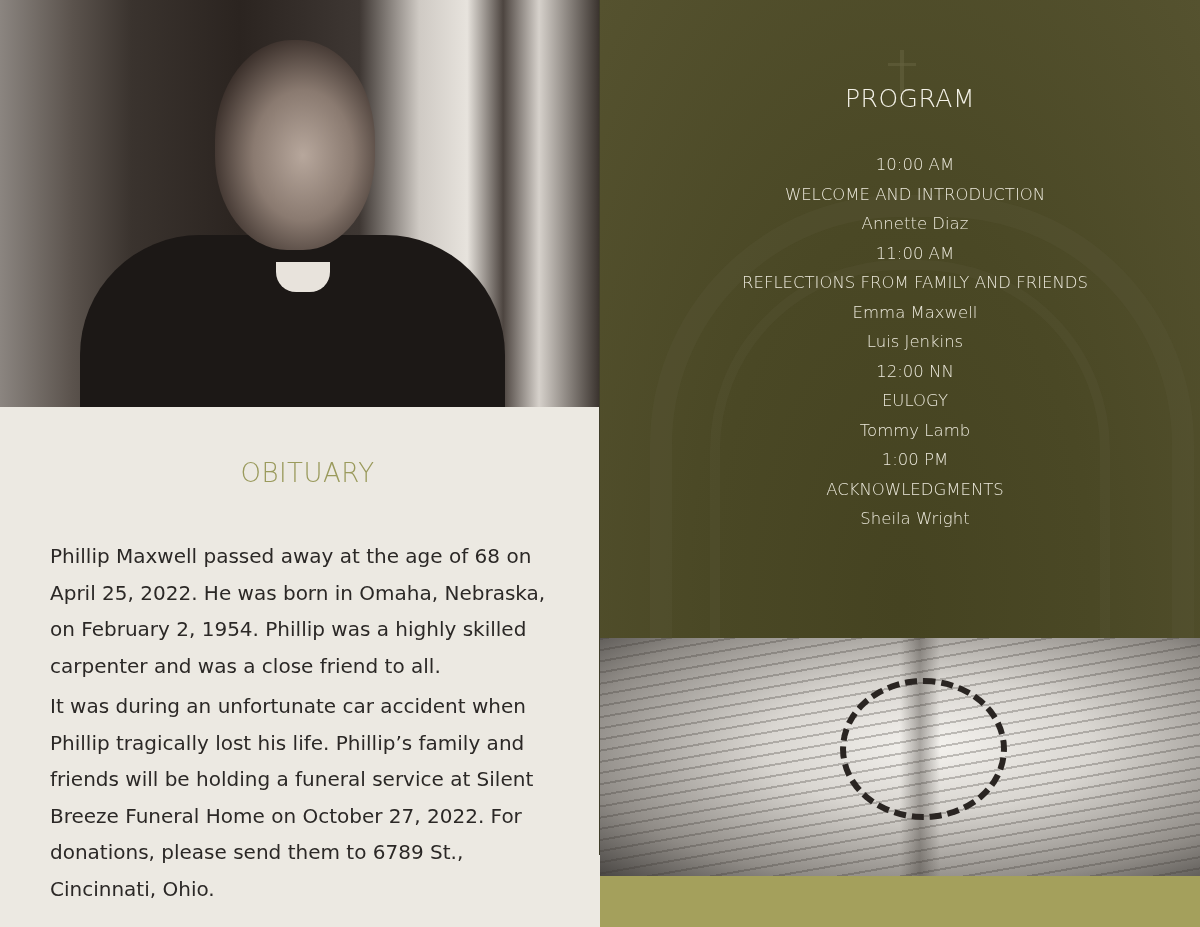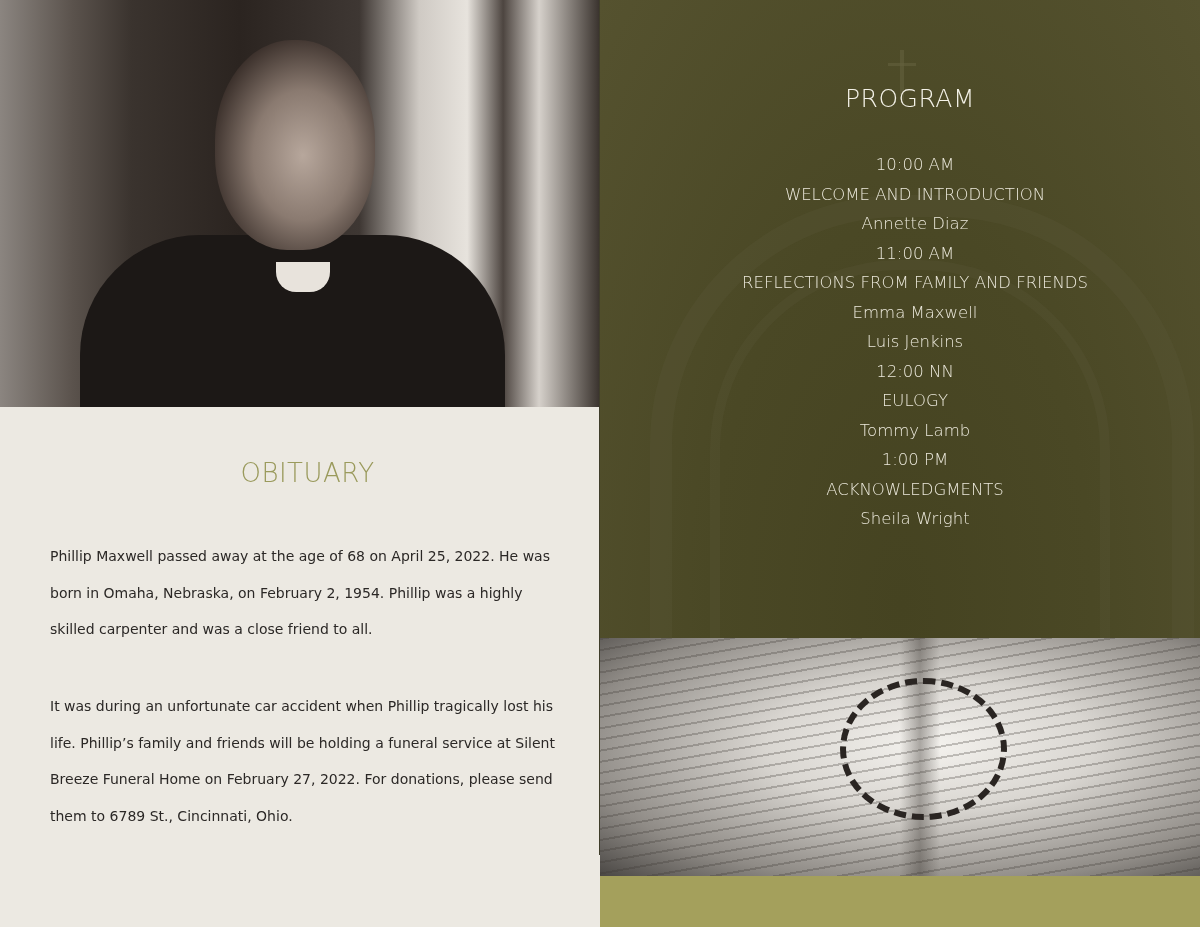--- a/index.html
+++ b/index.html
@@ -4,21 +4,21 @@
   <style>
     html, body { margin: 0; padding: 0; }
     body { width: 1200px; height: 927px; position: relative; overflow: hidden; background: #ebe8e1; font-family: "DejaVu Sans", sans-serif; }
     .left { position: absolute; left: 0; top: 0; width: 707px; height: 927px; background: #ece9e2; }
     .portrait { position: absolute; left: 0; top: 0; width: 599px; height: 407px; overflow: hidden;
       background: linear-gradient(90deg, #8b8580 0%, #5b534d 12%, #3a332e 22%, #2b2420 40%, #3e3733 60%, #cfcac4 70%, #e7e3dd 78%, #4d4540 84%, #d6d1cb 90%, #3b342f 100%); }
     .portrait .figure-head { position: absolute; left: 215px; top: 40px; width: 160px; height: 210px; border-radius: 48% 48% 45% 45%; background: radial-gradient(ellipse at 55% 55%, #b7a79c 0%, #8a7a70 40%, #3a2f2a 75%, #1d1714 100%); }
     .portrait .figure-body { position: absolute; left: 80px; top: 235px; width: 425px; height: 180px; border-radius: 120px 120px 0 0; background: #1c1816; }
     .portrait .collar { position: absolute; left: 276px; top: 262px; width: 54px; height: 30px; background: #e8e3dc; border-radius: 0 0 20px 20px; }
     .obit-title { position: absolute; left: 0; top: 458px; width: 615px; text-align: center; font-size: 26px; color: #9a9a5c; letter-spacing: 0.5px; font-weight: 300; }
-    .obit-para { position: absolute; left: 50px; width: 520px; margin: 0; font-size: 14px; line-height: 36.5px; color: #2b2826; }
+    .obit-para { position: absolute; left: 50px; width: 520px; margin: 0; font-size: 20px; line-height: 36.5px; color: #2b2826; }
     .obit-p1 { top: 538px; }
     .obit-p2 { top: 688px; }
     .right { position: absolute; left: 599px; top: 0; width: 601px; height: 855px; border-left: 1px solid #3f3d2a; }
     .program-bg { position: absolute; left: 0; top: 0; width: 601px; height: 638px;
       background: radial-gradient(ellipse at 50% 95%, #454321 0%, #4a4825 45%, #55522f 100%); overflow: hidden; }
     .program-bg .arch { position: absolute; left: 50px; top: 195px; width: 500px; height: 700px; border-radius: 250px 250px 0 0; border: 22px solid rgba(90,86,55,0.35); }
     .program-bg .arch2 { position: absolute; left: 110px; top: 260px; width: 380px; height: 600px; border-radius: 190px 190px 0 0; border: 10px solid rgba(90,86,55,0.3); }
     .program-bg .cross-v { position: absolute; left: 300px; top: 50px; width: 4px; height: 50px; background: rgba(100,96,62,0.6); }
     .program-bg .cross-h { position: absolute; left: 288px; top: 63px; width: 28px; height: 3px; background: rgba(100,96,62,0.6); }
     .program-title { position: absolute; left: 0; top: 84px; width: 620px; text-align: center; font-size: 25px; color: #f4f2e8; letter-spacing: 0.5px; font-weight: 300; }
@@ -35,21 +35,21 @@
 <body>
 
 <div class="left">
   <div class="portrait" title="Portrait of a bearded man in a clerical collar inside a church">
     <div class="figure-body"></div>
     <div class="figure-head"></div>
     <div class="collar"></div>
   </div>
   <div class="obit-title">OBITUARY</div>
   <p class="obit-para obit-p1">Phillip Maxwell passed away at the age of 68 on April 25, 2022. He was born in Omaha, Nebraska, on February 2, 1954. Phillip was a highly skilled carpenter and was a close friend to all.</p>
-  <p class="obit-para obit-p2">It was during an unfortunate car accident when Phillip tragically lost his life. Phillip’s family and friends will be holding a funeral service at Silent Breeze Funeral Home on February 27, 2022. For donations, please send them to 6789 St., Cincinnati, Ohio.</p>
+  <p class="obit-para obit-p2">It was during an unfortunate car accident when Phillip tragically lost his life. Phillip’s family and friends will be holding a funeral service at Silent Breeze Funeral Home on October 27, 2022. For donations, please send them to 6789 St., Cincinnati, Ohio.</p>
 </div>
 
 <div class="right">
   <div class="program-bg">
     <div class="arch"></div>
     <div class="arch2"></div>
     <div class="cross-v"></div>
     <div class="cross-h"></div>
     <div class="program-title">PROGRAM</div>
     <ul class="program-list">

